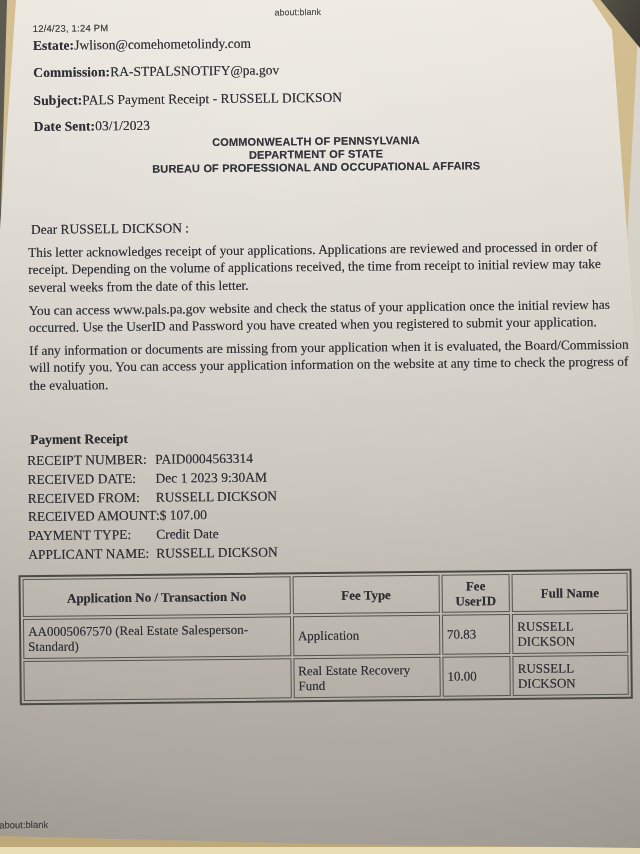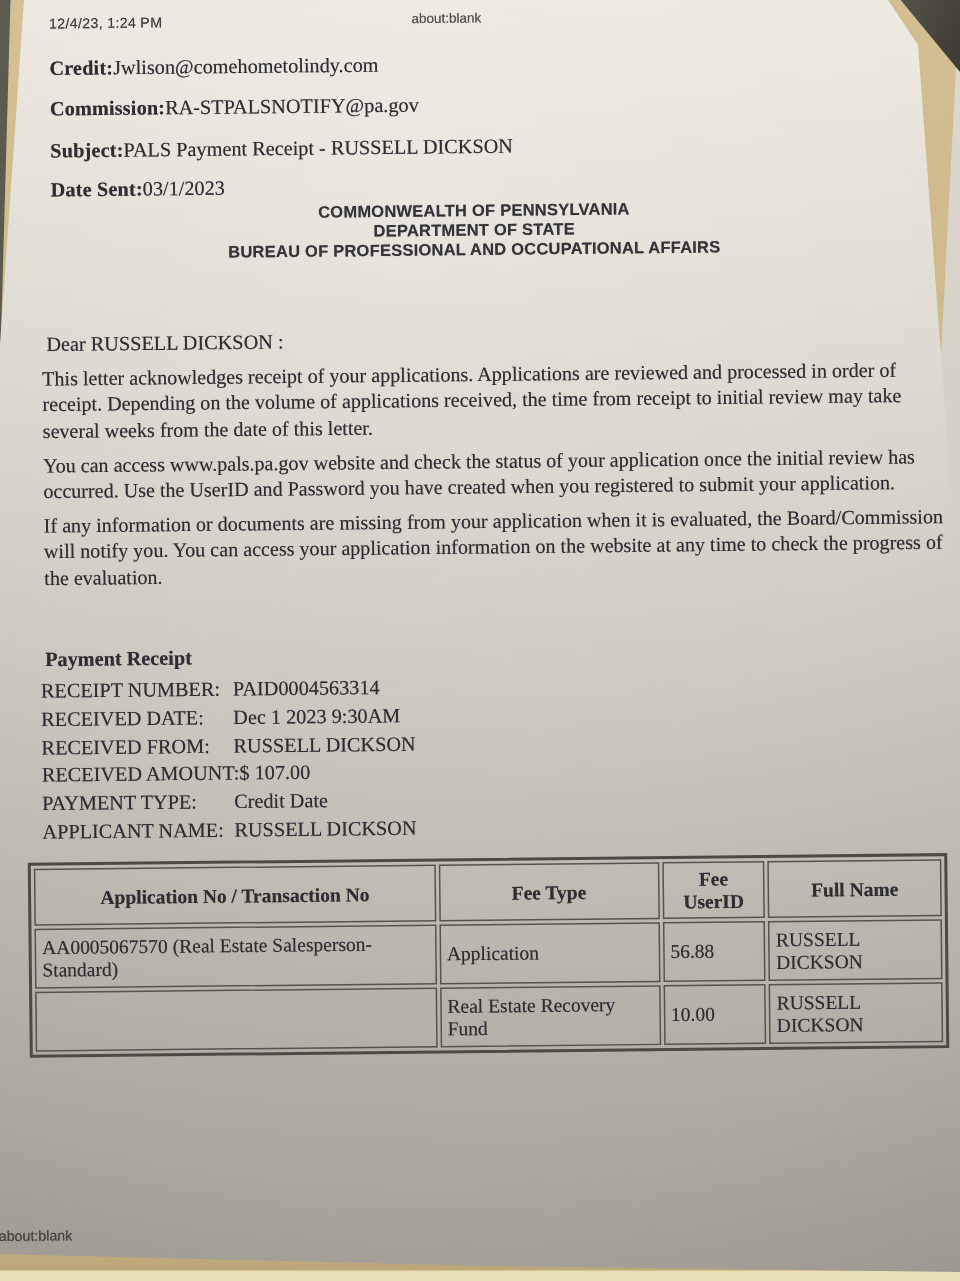--- a/index.html
+++ b/index.html
@@ -33,21 +33,21 @@
     position:absolute; top:0; right:0; width:46px; height:48px; z-index:4;
     clip-path: polygon(14% 0, 100% 0, 100% 100%);
     background: linear-gradient(120deg, #57544a, #3b3932);
   }
   
   .content {
     position:absolute; inset:0; z-index:3; transform: rotate(-0.6deg); transform-origin:320px 430px;
     color:#2e2d33;
   }
   .sans { font-family:"Liberation Sans", sans-serif; }
-  .print-left { position:absolute; top:8px; left:37px; font-size:9.5px; color:#3c3b3d; letter-spacing:.2px; }
+  .print-left { position:absolute; top:20px; left:37px; font-size:9.5px; color:#3c3b3d; letter-spacing:.2px; }
   .print-center { position:absolute; top:7px; left:0; width:604px; text-align:center; font-size:9px; color:#514f4b; }
   .email-row { position:absolute; left:37px; font-size:13.5px; white-space:nowrap; }
   .email-row b { letter-spacing:.1px; }
   .org { position:absolute; top:135px; left:0; width:638px; text-align:center;
          font-weight:bold; font-size:11px; line-height:13px; color:#34333a; letter-spacing:.15px; }
   .dear { position:absolute; top:219px; left:33px; font-size:13.5px; }
   .para { position:absolute; left:30px; line-height:17.4px; font-size:13.4px; }
   .para div { white-space:nowrap; }
   .pay-head { position:absolute; top:429px; left:30px; font-size:13.5px; font-weight:bold; }
   .receipt { position:absolute; top:449px; left:27px; font-size:13.5px; line-height:18.8px; }
@@ -71,21 +71,21 @@
   <div class="bottom-sheet"></div>
   <div class="right-sheet"></div>
 
   <div class="paper">
     <div class="content ink">
 
       <div class="print-left sans">12/4/23, 1:24 PM</div>
       <div class="print-center sans">about:blank</div>
 
       <div class="email-row" style="top:35px">
-        <b>Credit:</b><span>Jwlison@comehometolindy.com</span>
+        <b>Estate:</b><span>Jwlison@comehometolindy.com</span>
       </div>
       <div class="email-row" style="top:62px">
         <b>Commission:</b><span>RA-STPALSNOTIFY@pa.gov</span>
       </div>
       <div class="email-row" style="top:90px">
         <b>Subject:</b><span>PALS Payment Receipt - RUSSELL DICKSON</span>
       </div>
       <div class="email-row" style="top:116px">
         <b>Date Sent:</b><span>03/1/2023</span>
       </div>
@@ -136,21 +136,21 @@
             <th>Application No / Transaction No</th>
             <th>Fee Type</th>
             <th>Fee UserID</th>
             <th>Full Name</th>
           </tr>
         </thead>
         <tbody>
           <tr>
             <td>AA0005067570 (Real Estate Salesperson-Standard)</td>
             <td>Application</td>
-            <td>56.88</td>
+            <td>70.83</td>
             <td>RUSSELL DICKSON</td>
           </tr>
           <tr>
             <td></td>
             <td>Real Estate Recovery Fund</td>
             <td>10.00</td>
             <td>RUSSELL DICKSON</td>
           </tr>
         </tbody>
       </table>

